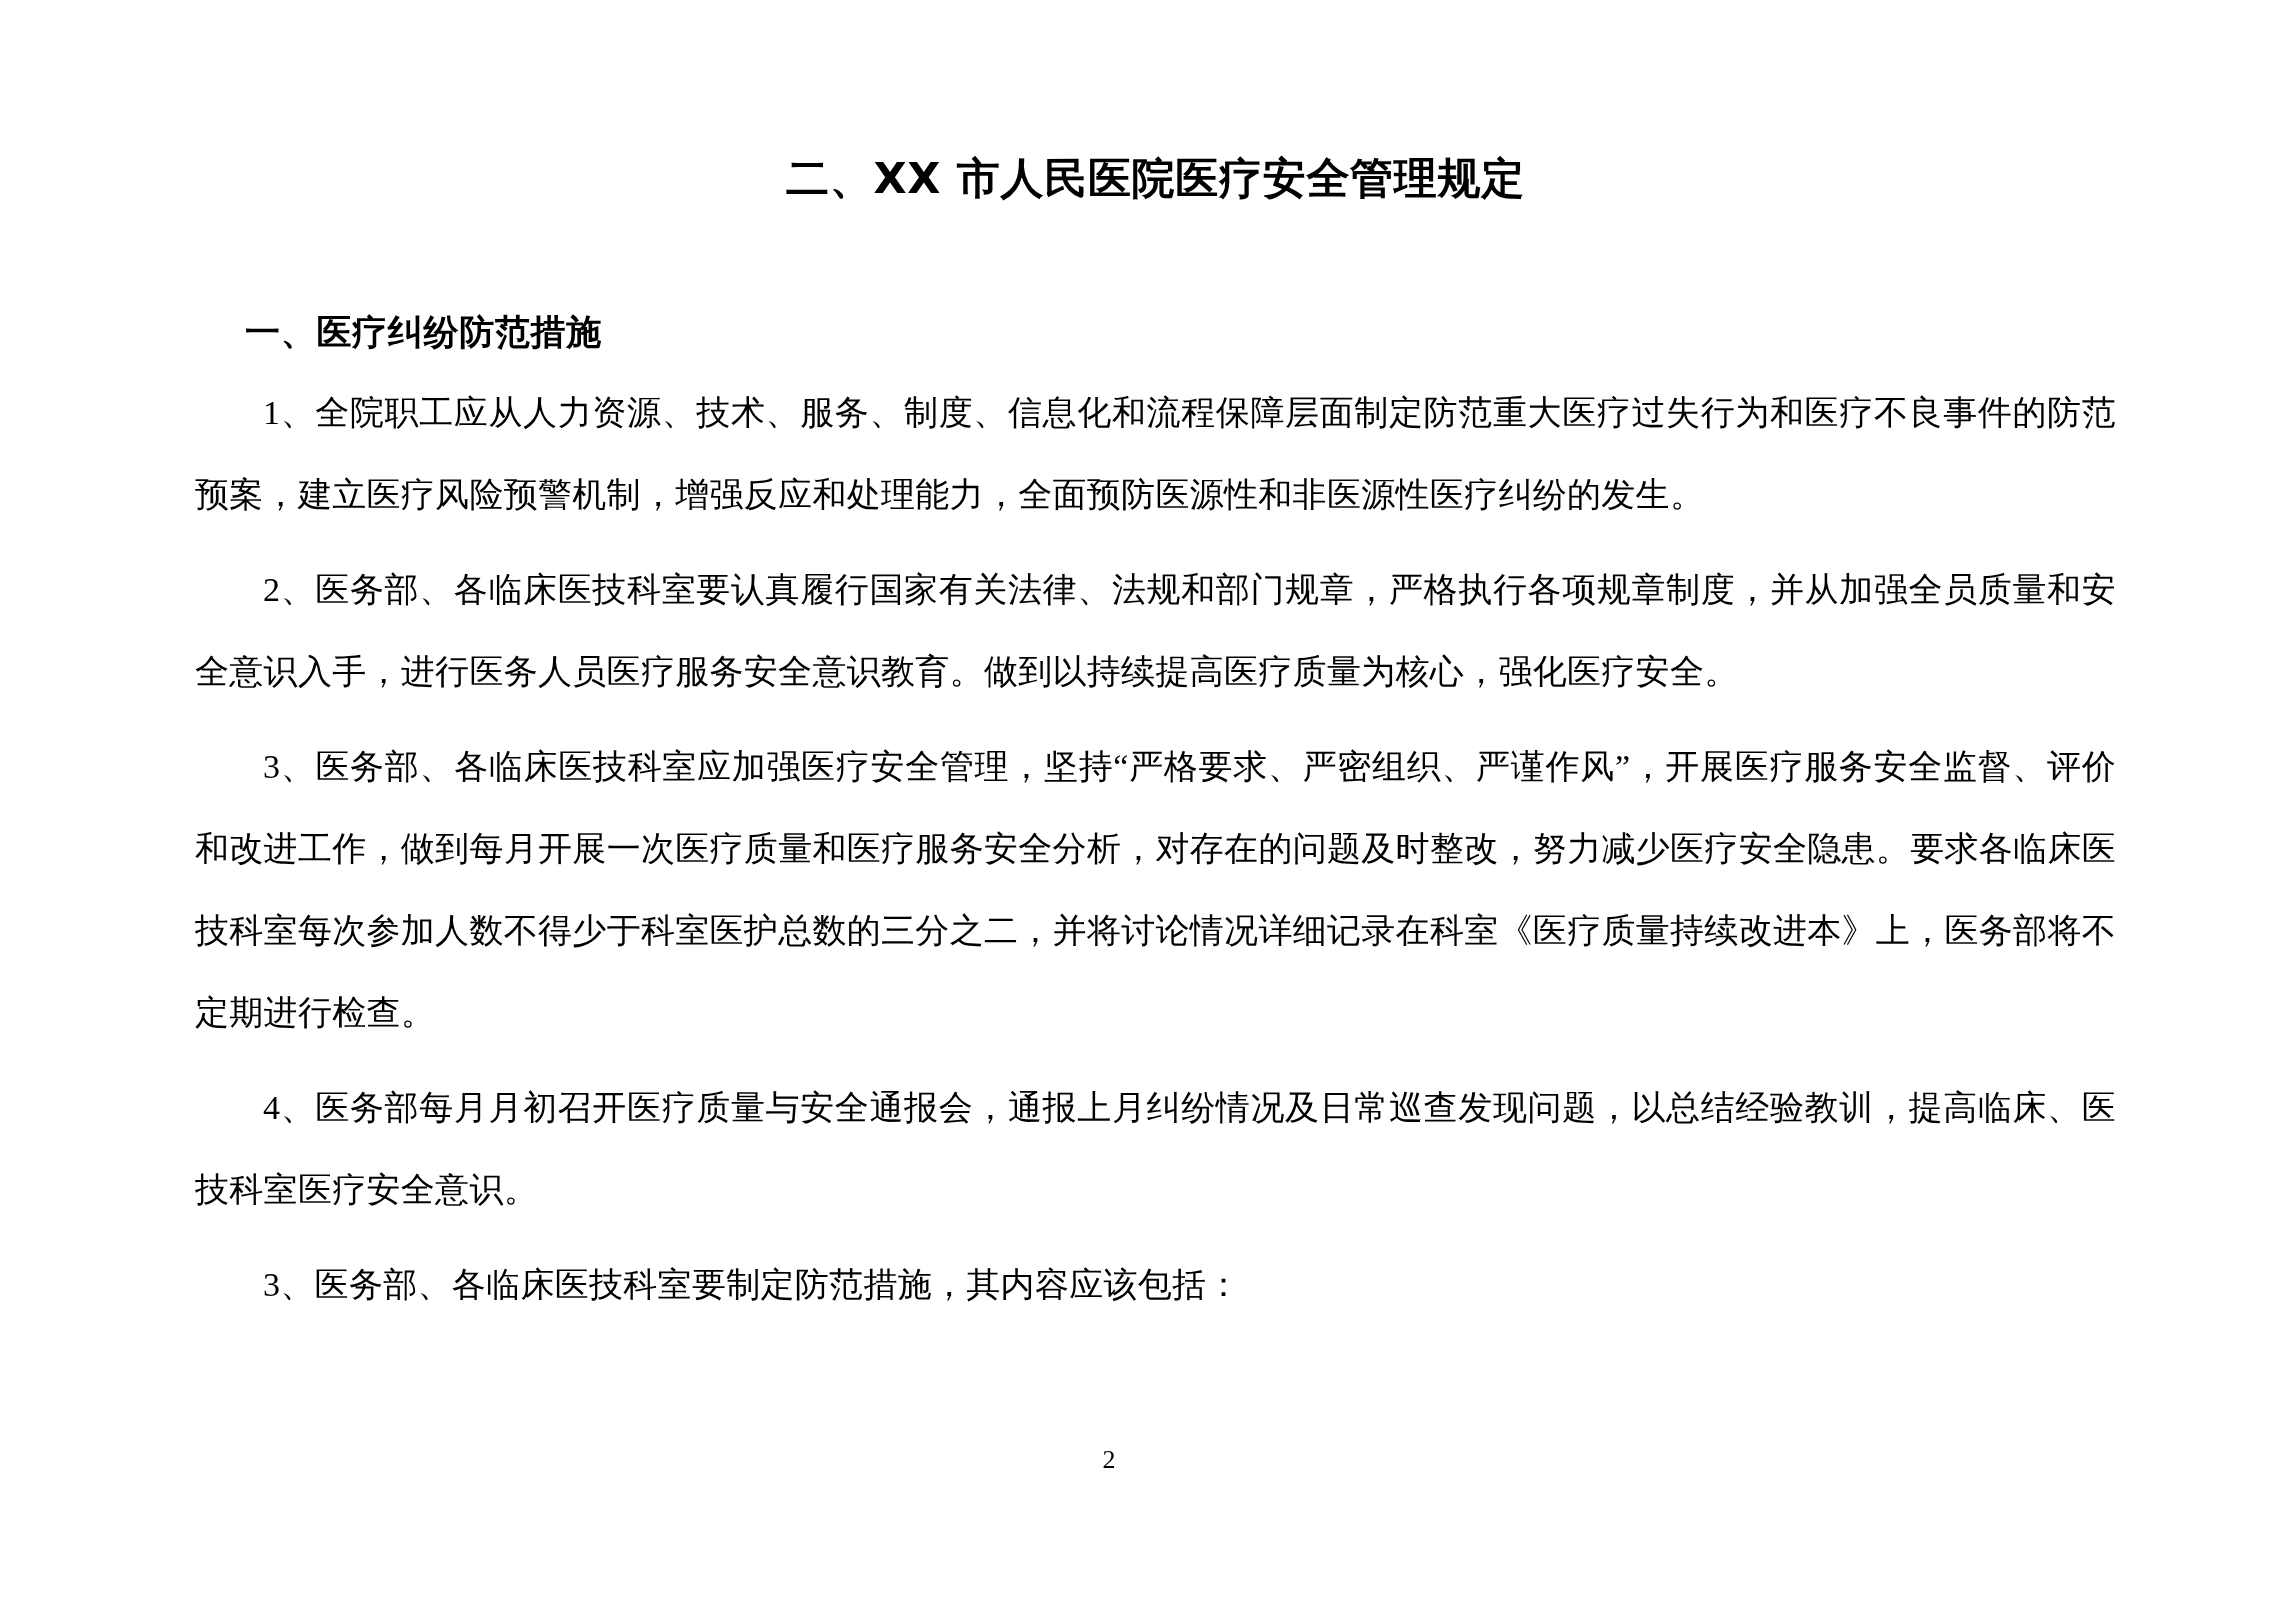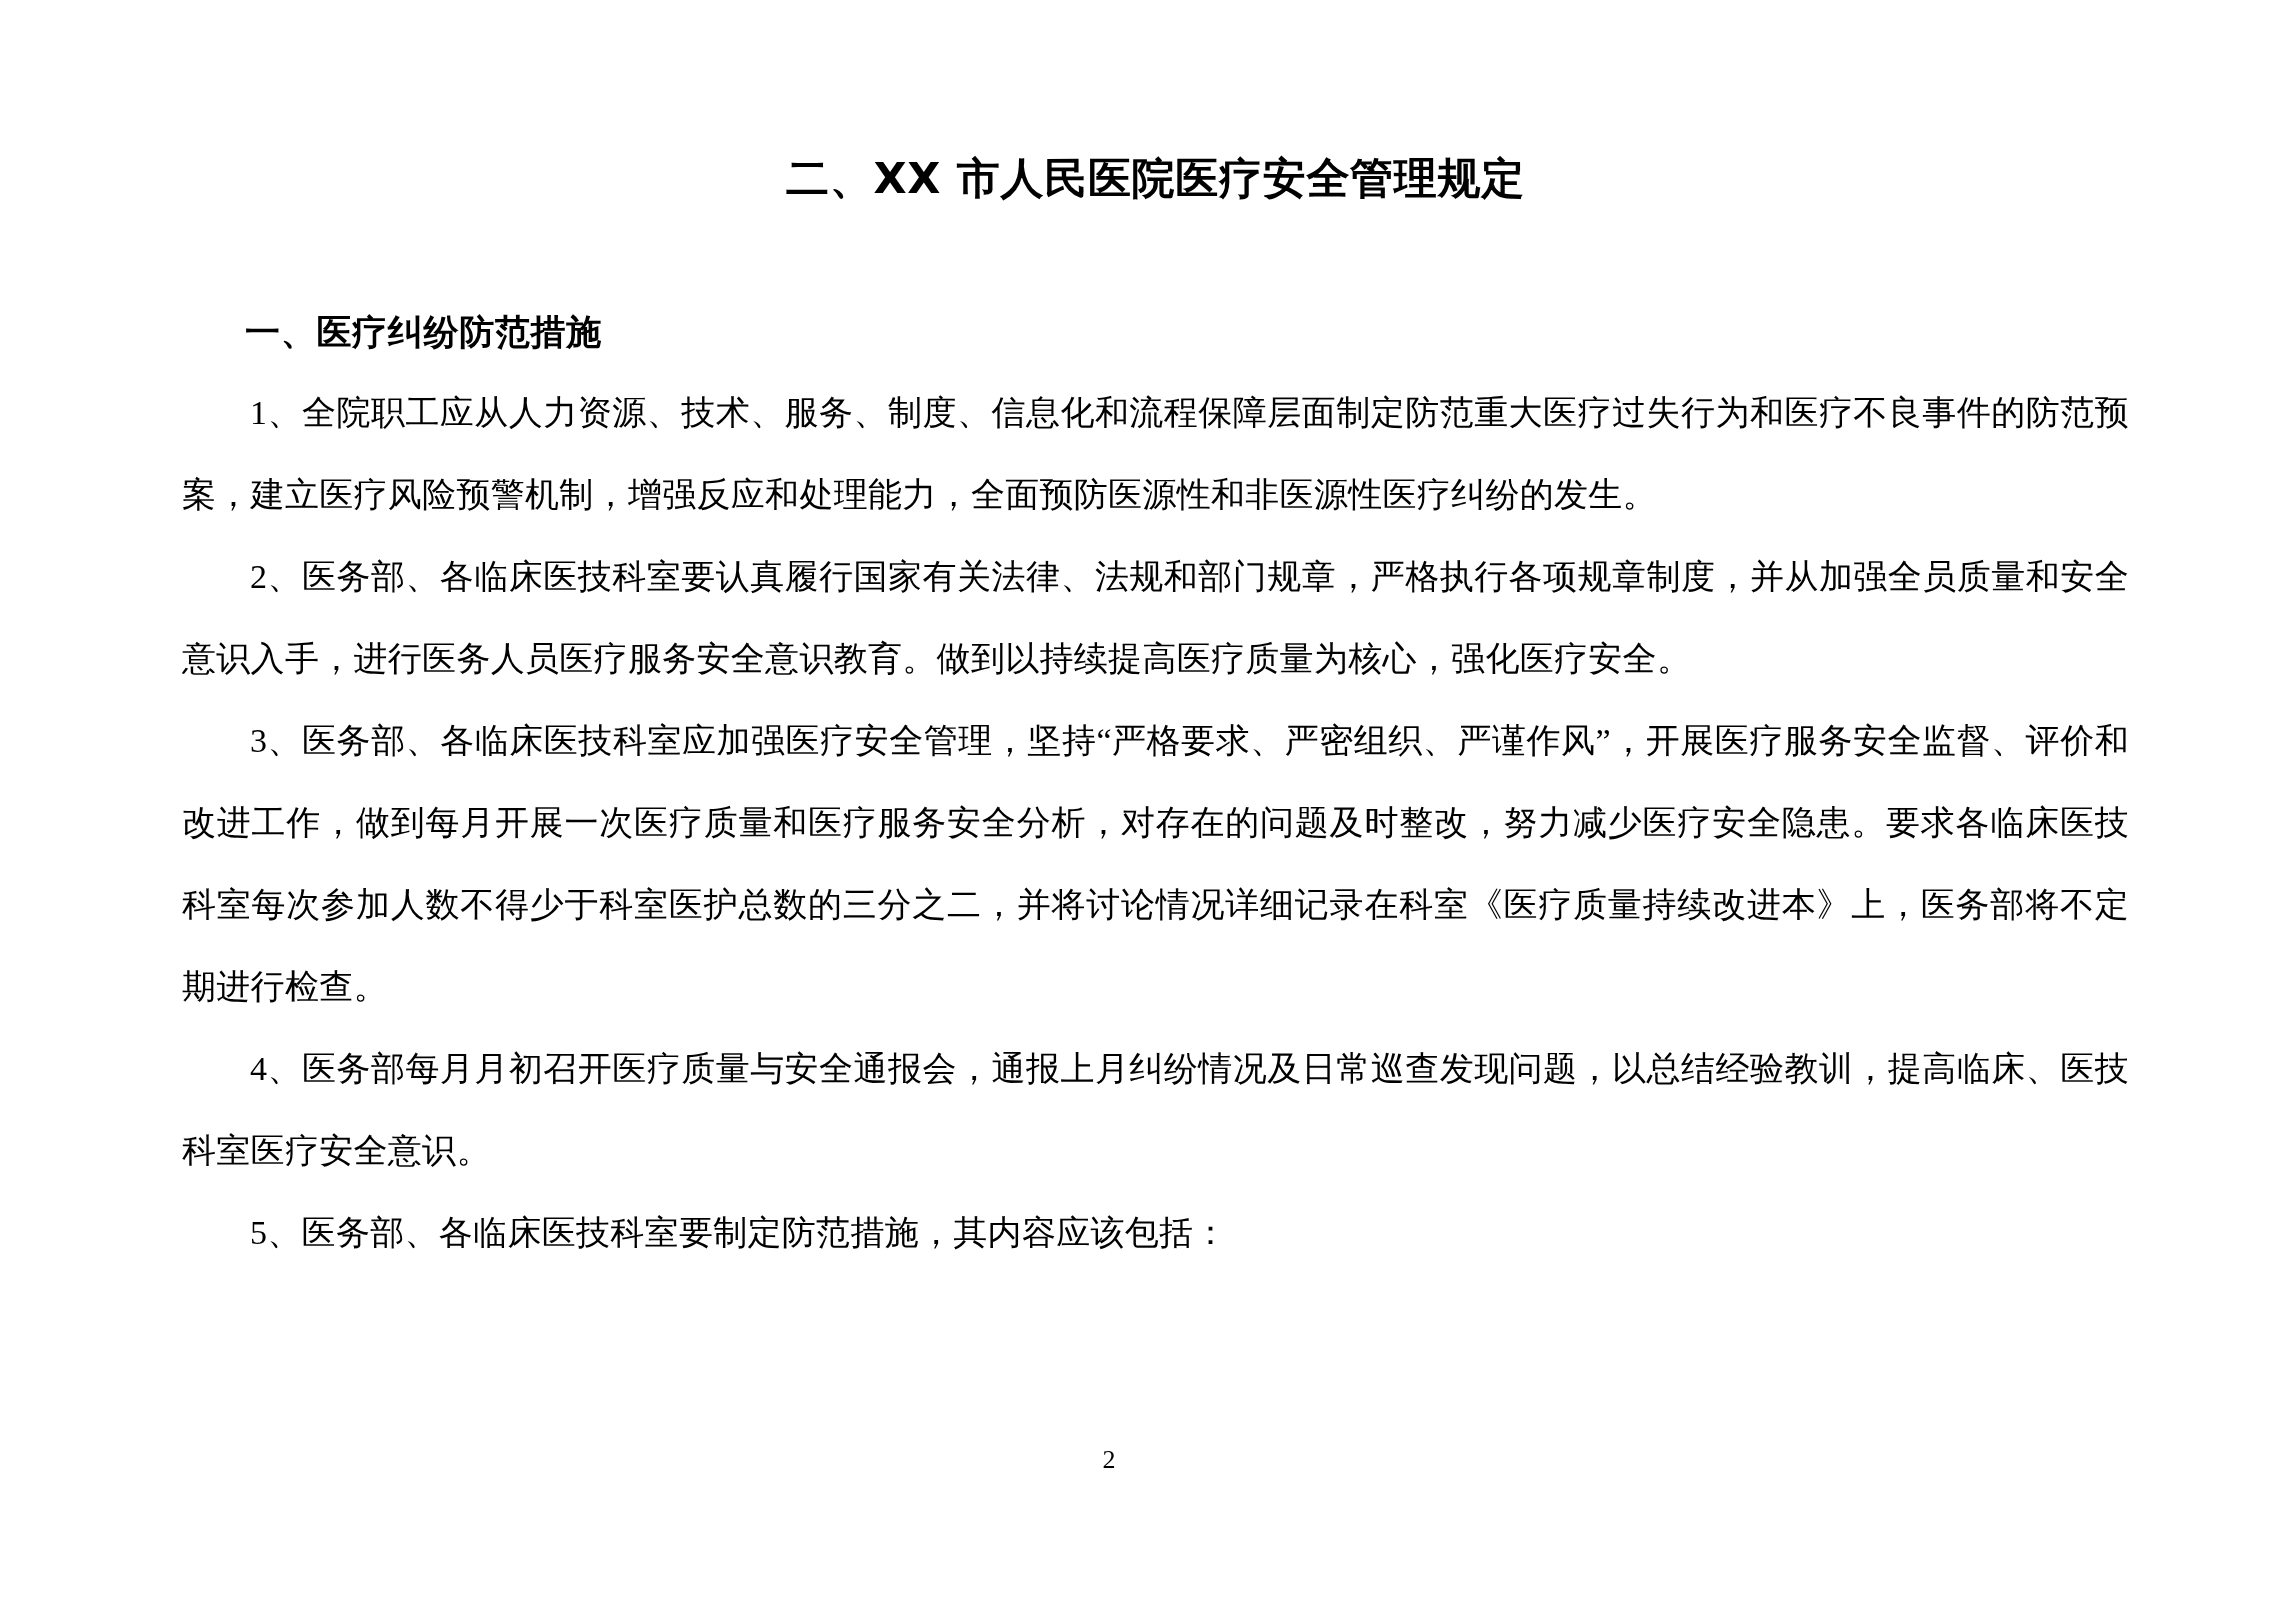--- a/index.html
+++ b/index.html
@@ -45,21 +45,21 @@
     margin-top: 104px;
     margin-bottom: 0;
     text-indent: 63px;
     letter-spacing: 0.7px;
   }
   p.body-text {
     font-family: "Liberation Serif", "DejaVu Serif", serif;
     font-weight: normal;
     font-size: 34px;
     line-height: 82px;
-    margin: 0;
+    margin: 13px;
     text-indent: 68px;
     text-align: justify;
     text-justify: inter-character;
     letter-spacing: 0.3px;
     word-break: break-all;
   }
   p.body-text.first-para {
     margin-top: 17px;
   }
   .page-number {
@@ -85,20 +85,20 @@
     <h2 class="section-heading">一、医疗纠纷防范措施</h2>
 
     <p class="body-text first-para">1、全院职工应从人力资源、技术、服务、制度、信息化和流程保障层面制定防范重大医疗过失行为和医疗不良事件的防范预案，建立医疗风险预警机制，增强反应和处理能力，全面预防医源性和非医源性医疗纠纷的发生。</p>
 
     <p class="body-text">2、医务部、各临床医技科室要认真履行国家有关法律、法规和部门规章，严格执行各项规章制度，并从加强全员质量和安全意识入手，进行医务人员医疗服务安全意识教育。做到以持续提高医疗质量为核心，强化医疗安全。</p>
 
     <p class="body-text">3、医务部、各临床医技科室应加强医疗安全管理，坚持“严格要求、严密组织、严谨作风”，开展医疗服务安全监督、评价和改进工作，做到每月开展一次医疗质量和医疗服务安全分析，对存在的问题及时整改，努力减少医疗安全隐患。要求各临床医技科室每次参加人数不得少于科室医护总数的三分之二，并将讨论情况详细记录在科室《医疗质量持续改进本》上，医务部将不定期进行检查。</p>
 
     <p class="body-text">4、医务部每月月初召开医疗质量与安全通报会，通报上月纠纷情况及日常巡查发现问题，以总结经验教训，提高临床、医技科室医疗安全意识。</p>
 
-    <p class="body-text">5、医务部、各临床医技科室要制定防范措施，其内容应该包括：</p>
+    <p class="body-text">3、医务部、各临床医技科室要制定防范措施，其内容应该包括：</p>
 
 
   </div>
 
   <div class="page-number">2</div>
 </div>
 
 
 </body></html>

